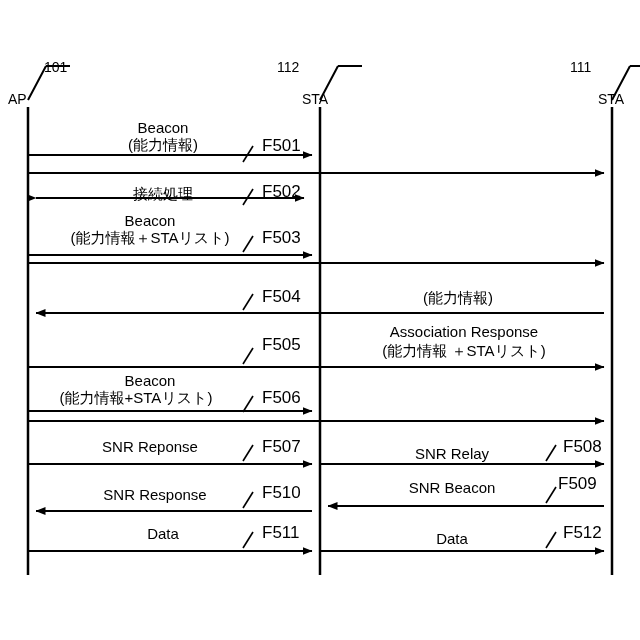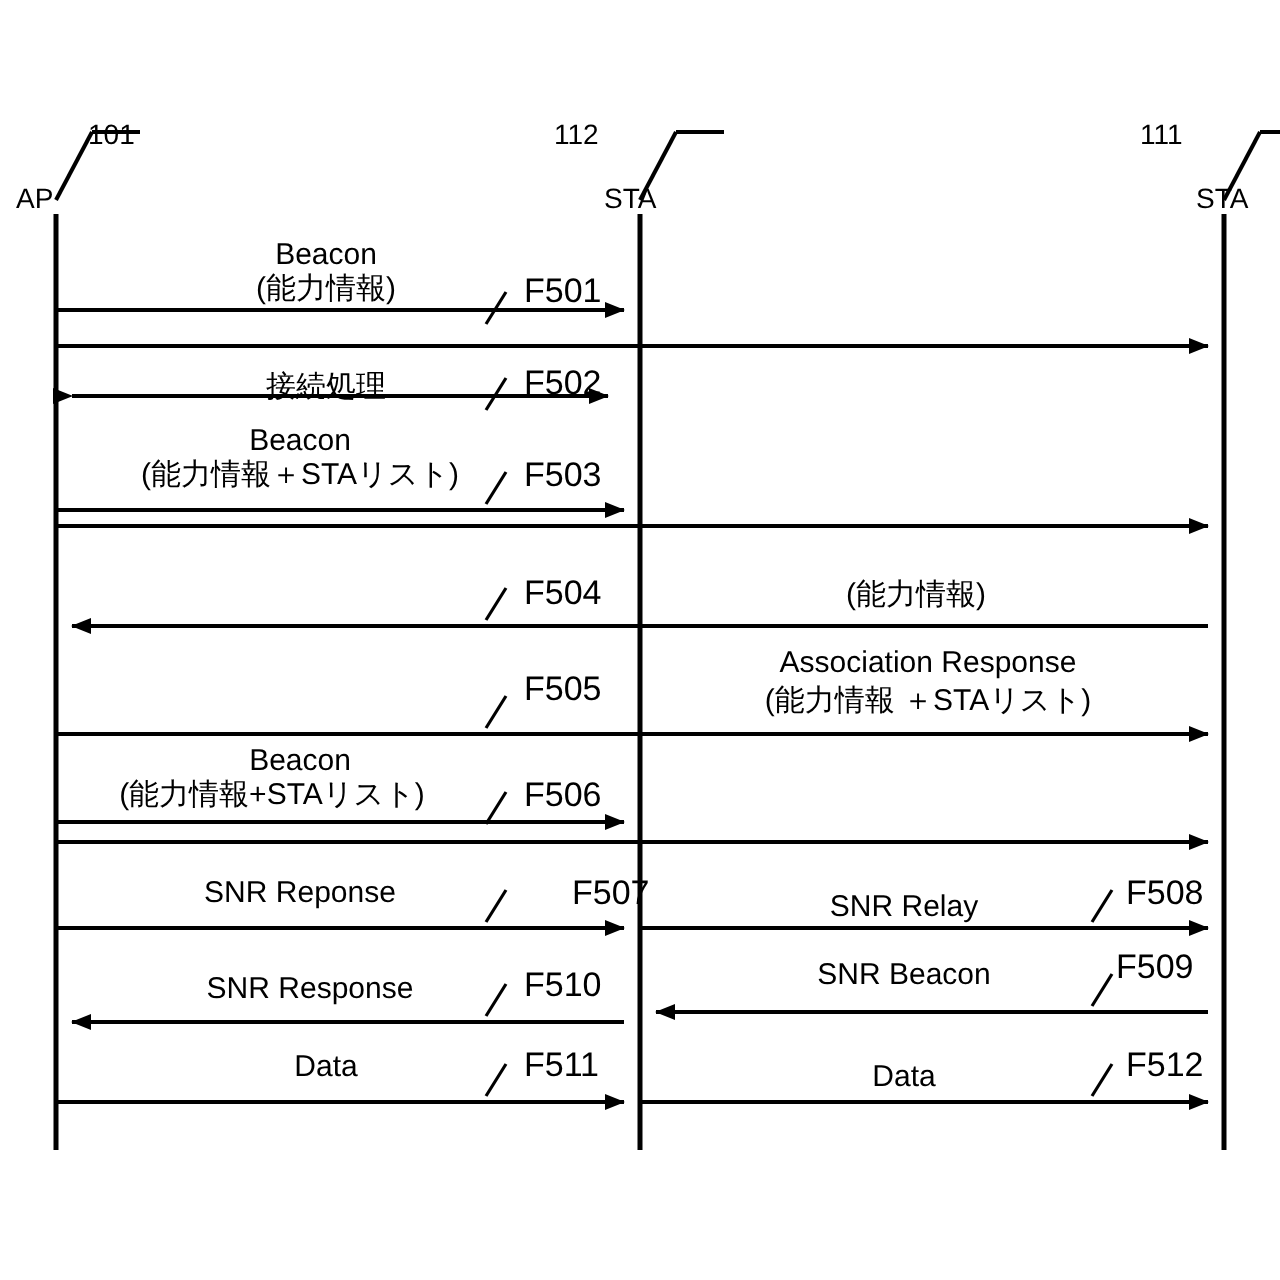--- a/index.html
+++ b/index.html
@@ -133,21 +133,21 @@
 
   <div class="lbl msg center" style="left:464px; top:343px;">(能力情報 ＋STAリスト)</div>
   <div class="lbl msg center" style="left:464px; top:324px;">Association Response</div>
   <div class="lbl step-id" style="left:262px; top:337px;">F505</div>
 
   <div class="lbl msg center" style="left:150px; top:373px;">Beacon</div>
   <div class="lbl msg center" style="left:136px; top:390px;">(能力情報+STAリスト)</div>
   <div class="lbl step-id" style="left:262px; top:390px;">F506</div>
 
   <div class="lbl msg center" style="left:150px; top:439px;">SNR Reponse</div>
-  <div class="lbl step-id" style="left:262px; top:439px;margin-left:24px;">F507</div>
+  <div class="lbl step-id" style="left:262px; top:439px;">F507</div>
 
   <div class="lbl msg center" style="left:452px; top:446px;">SNR Relay</div>
   <div class="lbl step-id" style="left:563px; top:439px;">F508</div>
 
   <div class="lbl msg center" style="left:452px; top:480px;">SNR Beacon</div>
   <div class="lbl step-id" style="left:558px; top:476px;">F509</div>
 
   <div class="lbl msg center" style="left:155px; top:487px;">SNR Response</div>
   <div class="lbl step-id" style="left:262px; top:485px;">F510</div>
 

